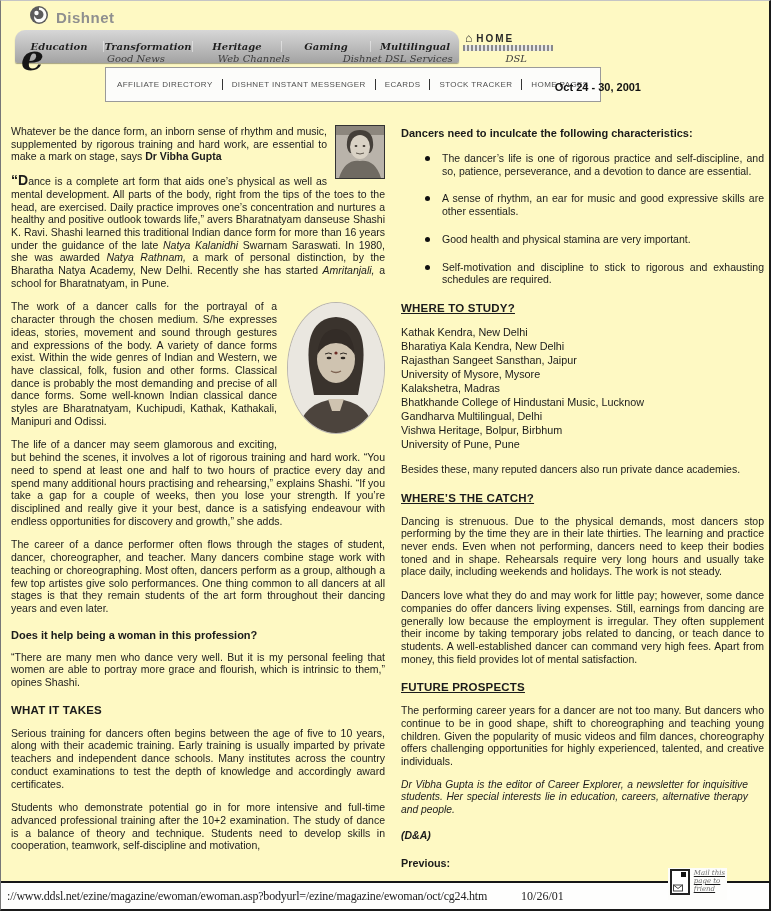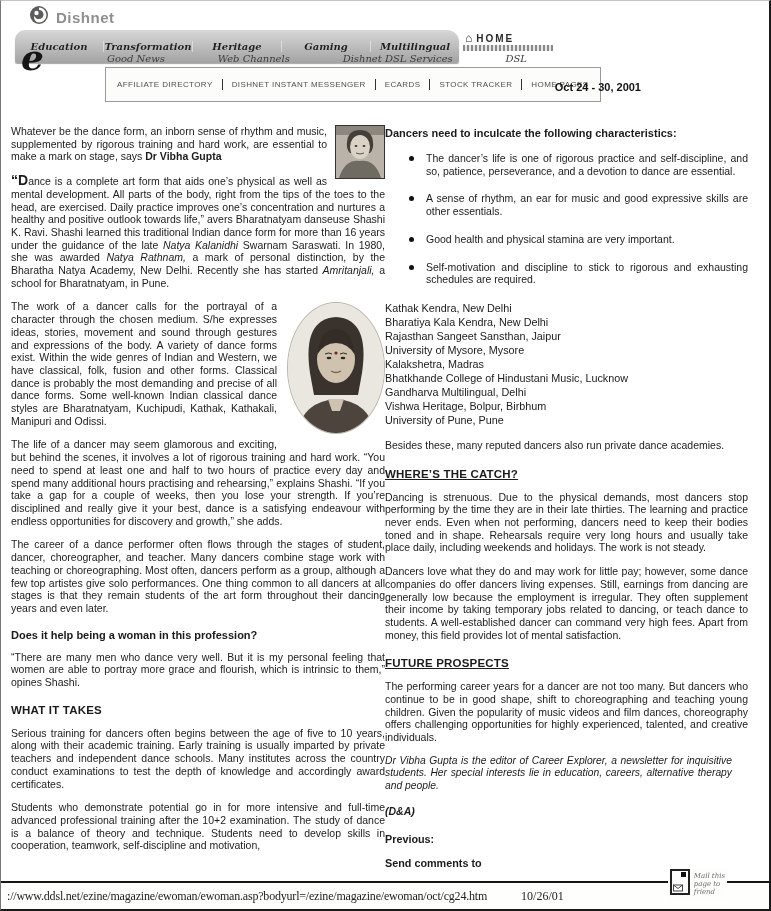--- a/index.html
+++ b/index.html
@@ -1,18 +1,18 @@
 <!DOCTYPE html>
 <html><head>
 <meta charset="utf-8">
 <style>
   html,body { margin:0; padding:0; background:#e8e8e8; }
   .page {
     position:relative; width:771px; height:911px; margin:0 auto;
-    background:#ffffff; color:#1b1b1b; overflow:hidden;
+    background:#fef9c3; color:#1b1b1b; overflow:hidden;
     font-family:"Liberation Sans", sans-serif;
     border-left:1px solid #777; border-right:2px solid #1a1a1a;
     border-top:1px solid #c5c5c5; border-bottom:2px solid #1a1a1a;
     box-sizing:border-box;
   }
   
   .logo { position:absolute; top:4px; left:28px; display:flex; align-items:center; gap:7px; }
   .logo-text { font-size:15px; color:#8f8f8f; letter-spacing:.5px; font-weight:600; }
   .tabbar {
     position:absolute; top:29px; left:14px; width:444px; height:33px;
@@ -32,21 +32,21 @@
     font-family:"DejaVu Serif", serif; font-style:italic; font-size:10px; color:#3c3c3c; }
   .subnav-item { padding:1px 6px; cursor:pointer; }
   .ezine-e { position:absolute; top:38px; left:20px; font-family:"DejaVu Serif", serif; font-style:italic;
     font-weight:bold; font-size:36px; color:#161616; line-height:1; }
   .quick-links { position:absolute; top:66px; left:104px; border:1px solid #9a9a9a; background:#fcfcfa;
     display:flex; align-items:stretch; padding:11px 2px; font-size:8px; color:#4f4f4f; letter-spacing:.4px; }
   .qlink { padding:1px 9px; white-space:nowrap; cursor:pointer; }
   .qlink:not(:last-child) { border-right:1px solid #333; }
   .issue-date { position:absolute; top:80px; right:128px; font-size:11px; font-weight:bold; color:#111; }
   
-  .content { position:absolute; top:124px; left:10px; width:753px; display:flex; }
+  .content { position:absolute; top:124px; left:10px; width:753px; display:flex; gap:16px; }
   .col-left  { width:374px; }
   .col-right { width:363px; }
   .para { font-size:10.5px; line-height:12.7px; text-align:justify; margin:0 0 11px 0; }
   .photo-square { float:right; width:48px; height:52px; margin:0 0 5px 8px; border:1px solid #333; background:#c9c4bc; }
   .photo-oval { float:right; width:96px; height:130px; margin:2px 0 6px 10px; border-radius:50%;
     overflow:hidden; border:1px solid #b9b5ae; background:#eae7e1; }
   .openq { font-weight:bold; font-size:14px; }
   .q-header { font-weight:bold; font-size:11px; margin:14px 0 10px 0; }
   .caps-header { font-weight:bold; font-size:11.5px; margin:15px 0 11px 0; letter-spacing:.2px; }
   .section-header { font-weight:bold; font-size:11.5px; text-decoration:underline; margin:16px 0 11px 0; letter-spacing:.2px; }
@@ -60,22 +60,22 @@
   .bio { font-style:italic; font-size:10.3px; line-height:12.6px; text-align:justify; margin:2px 16px 12px 0; }
   .credit { font-weight:bold; font-style:italic; font-size:10.5px; margin:4px 0 16px 0; }
   .prev-label { font-weight:bold; font-size:10.8px; margin:0 0 12px 0; cursor:pointer; }
   .send-label { font-weight:bold; font-size:10.8px; cursor:pointer; }
   
   .footer { position:absolute; left:0; right:0; bottom:0; height:26px; background:#fefefd;
     border-top:2px solid #161616; display:flex; align-items:center; padding:0 6px;
     font-family:"Liberation Serif", serif; font-size:12px; color:#222; }
   .footer-url { white-space:nowrap; letter-spacing:-.2px; }
   .footer-date { margin-left:34px; }
-  .mail-badge { position:absolute; right:42px; bottom:9px; display:flex; gap:4px; align-items:center;
-    background:#fdfdfb; padding:1px 2px; cursor:pointer; z-index:4; }
+  .mail-badge { position:absolute; right:42px; bottom:9px; display:flex; gap:4px; 
+    background:#fdfdfb; padding:1px 2px; cursor:pointer; z-index:4;text-decoration:underline; }
   .mail-text div { font-family:"DejaVu Serif", serif; font-style:italic; font-size:7px; line-height:8px; color:#6e6e6e; }
 </style>
 </head>
 <body>
 
 <div class="page">
 
   <div class="logo">
     <span>
       <svg width="20" height="20" viewBox="0 0 20 20">
@@ -193,20 +193,21 @@
             <span class="dot"></span>
             <span class="bullet-text">Good health and physical stamina are very important.</span>
           </div>
 
           <div class="bullet-row">
             <span class="dot"></span>
             <span class="bullet-text">Self-motivation and discipline to stick to rigorous and exhausting schedules are required.</span>
           </div>
         </div>
 
+      <div class="section-header">WHERE TO STUDY?</div>
       <div class="study-list">
 
       <div>Kathak Kendra, New Delhi</div>
           <div>Bharatiya Kala Kendra, New Delhi</div>
           <div>Rajasthan Sangeet Sansthan, Jaipur</div>
           <div>University of Mysore, Mysore</div>
           <div>Kalakshetra, Madras</div>
           <div>Bhatkhande College of Hindustani Music, Lucknow</div>
           <div>Gandharva Multilingual, Delhi</div>
           <div>Vishwa Heritage, Bolpur, Birbhum</div>

